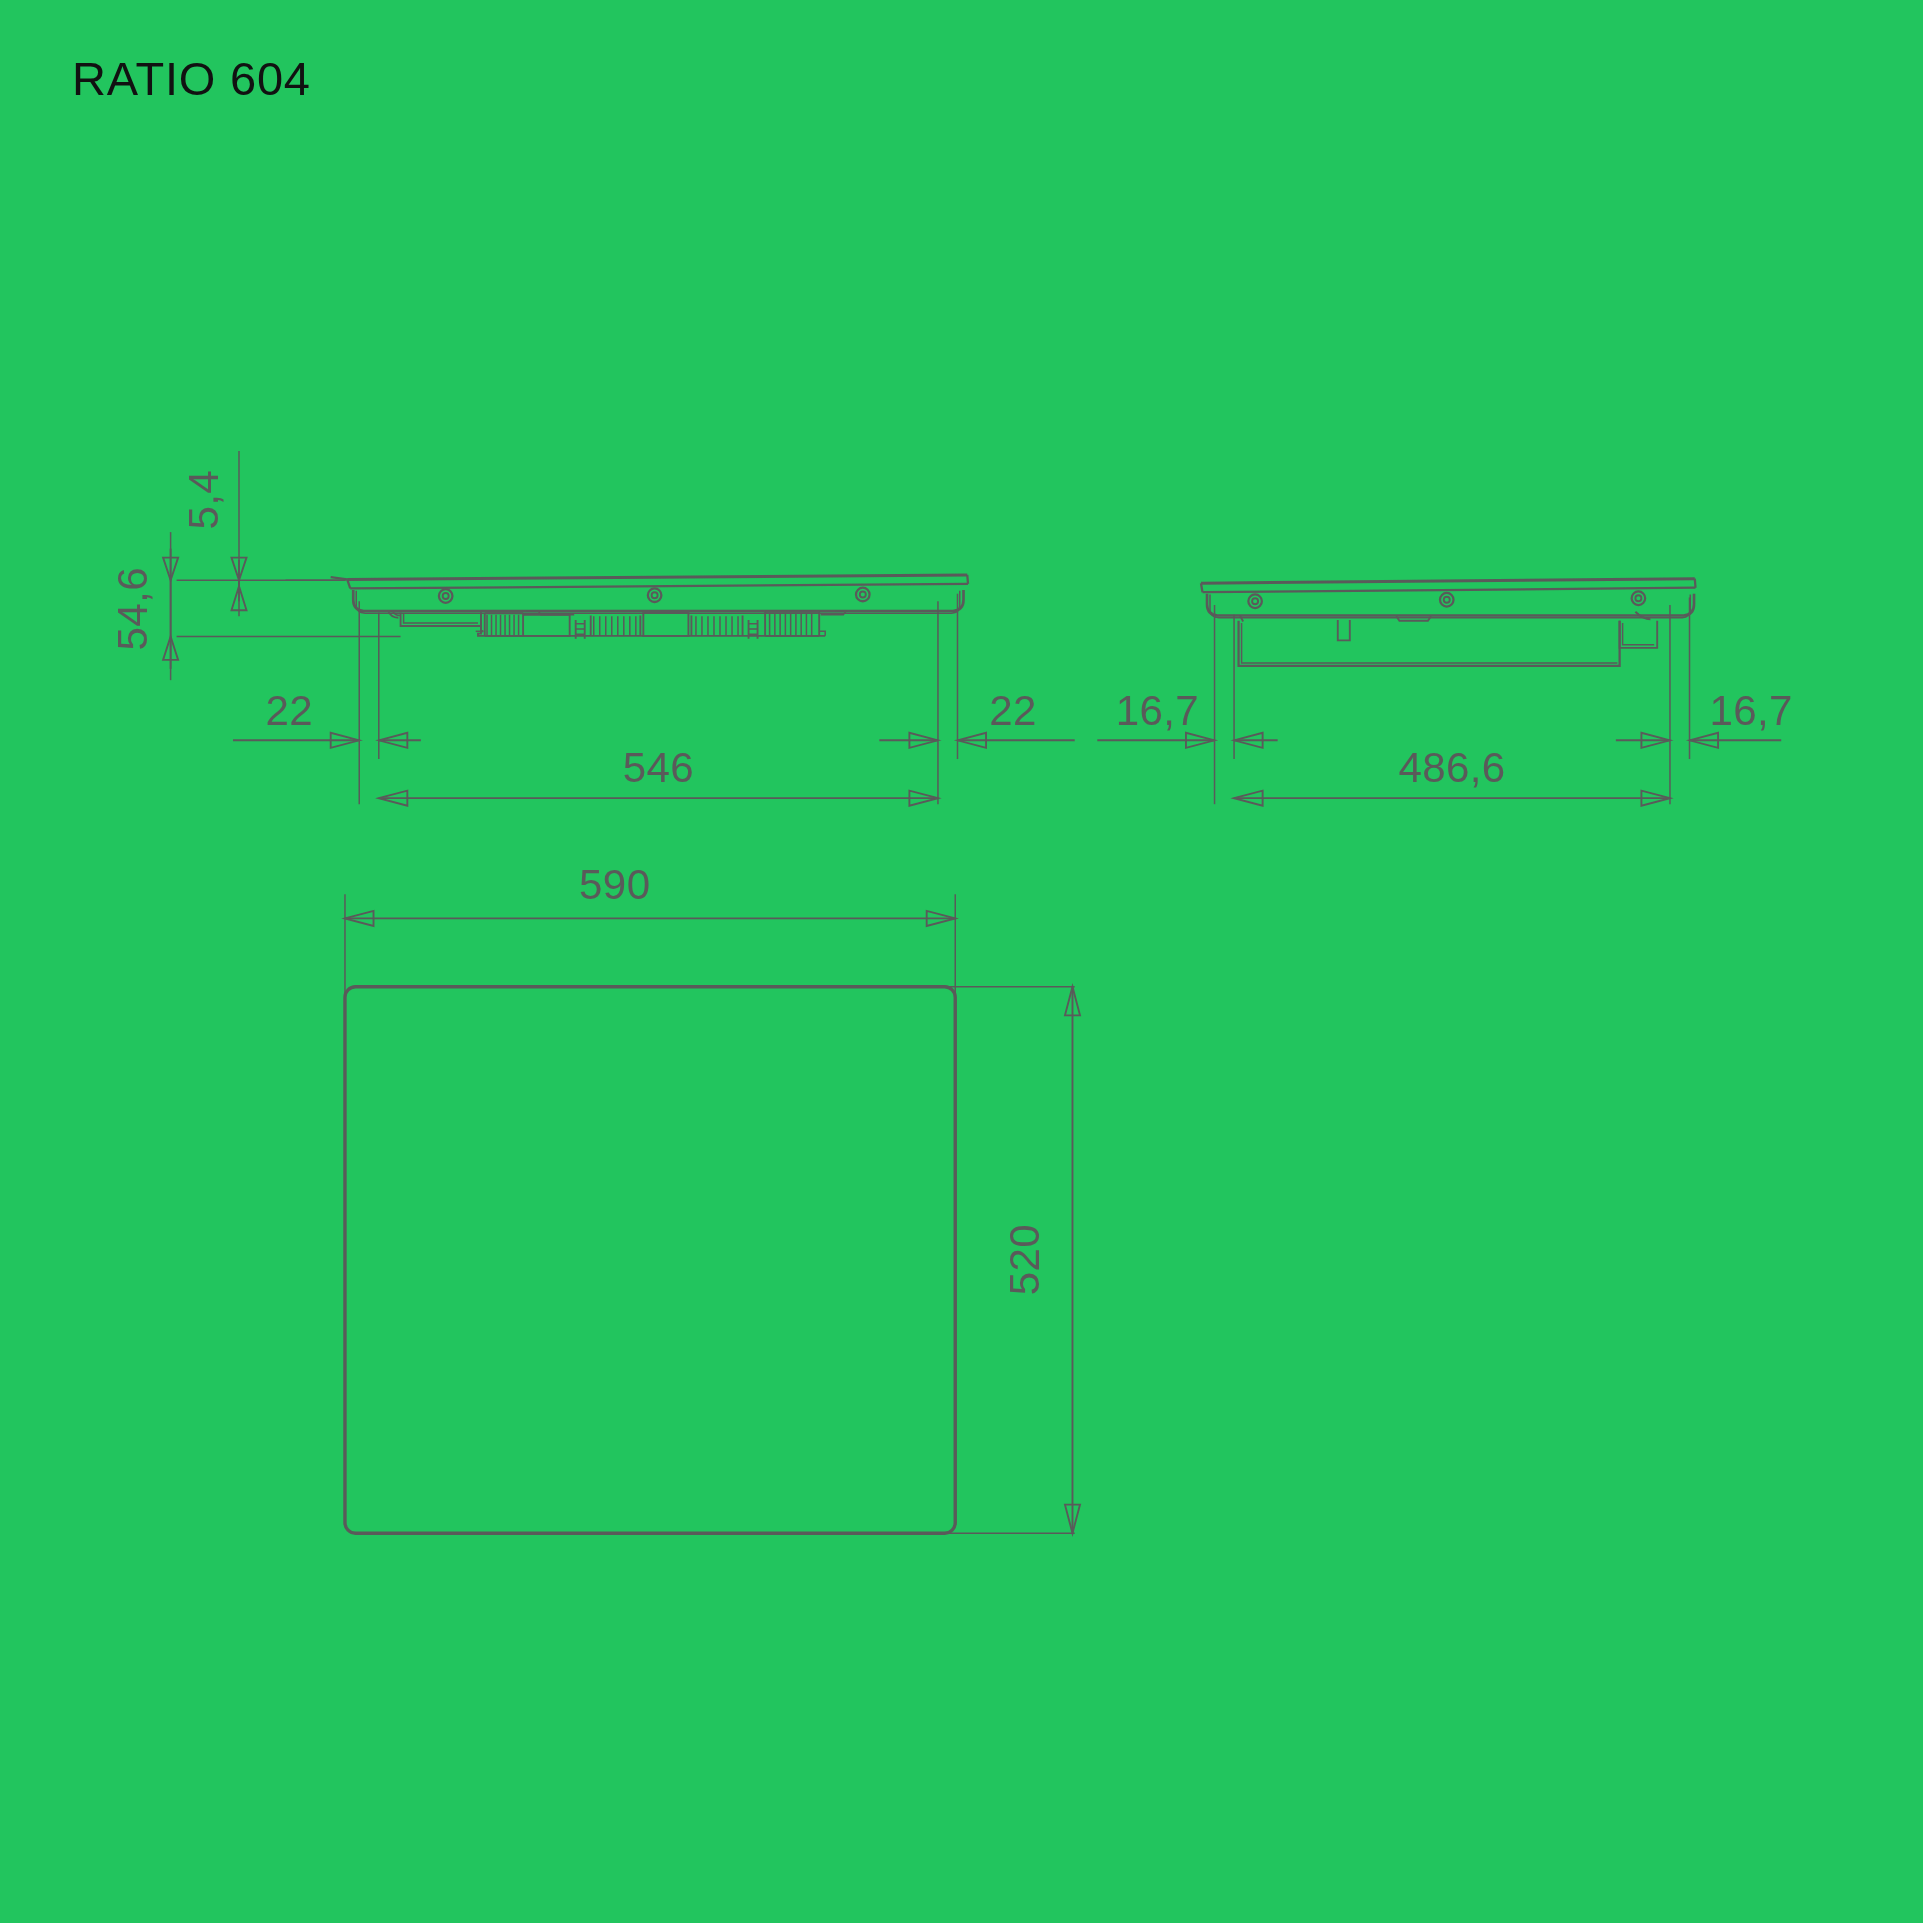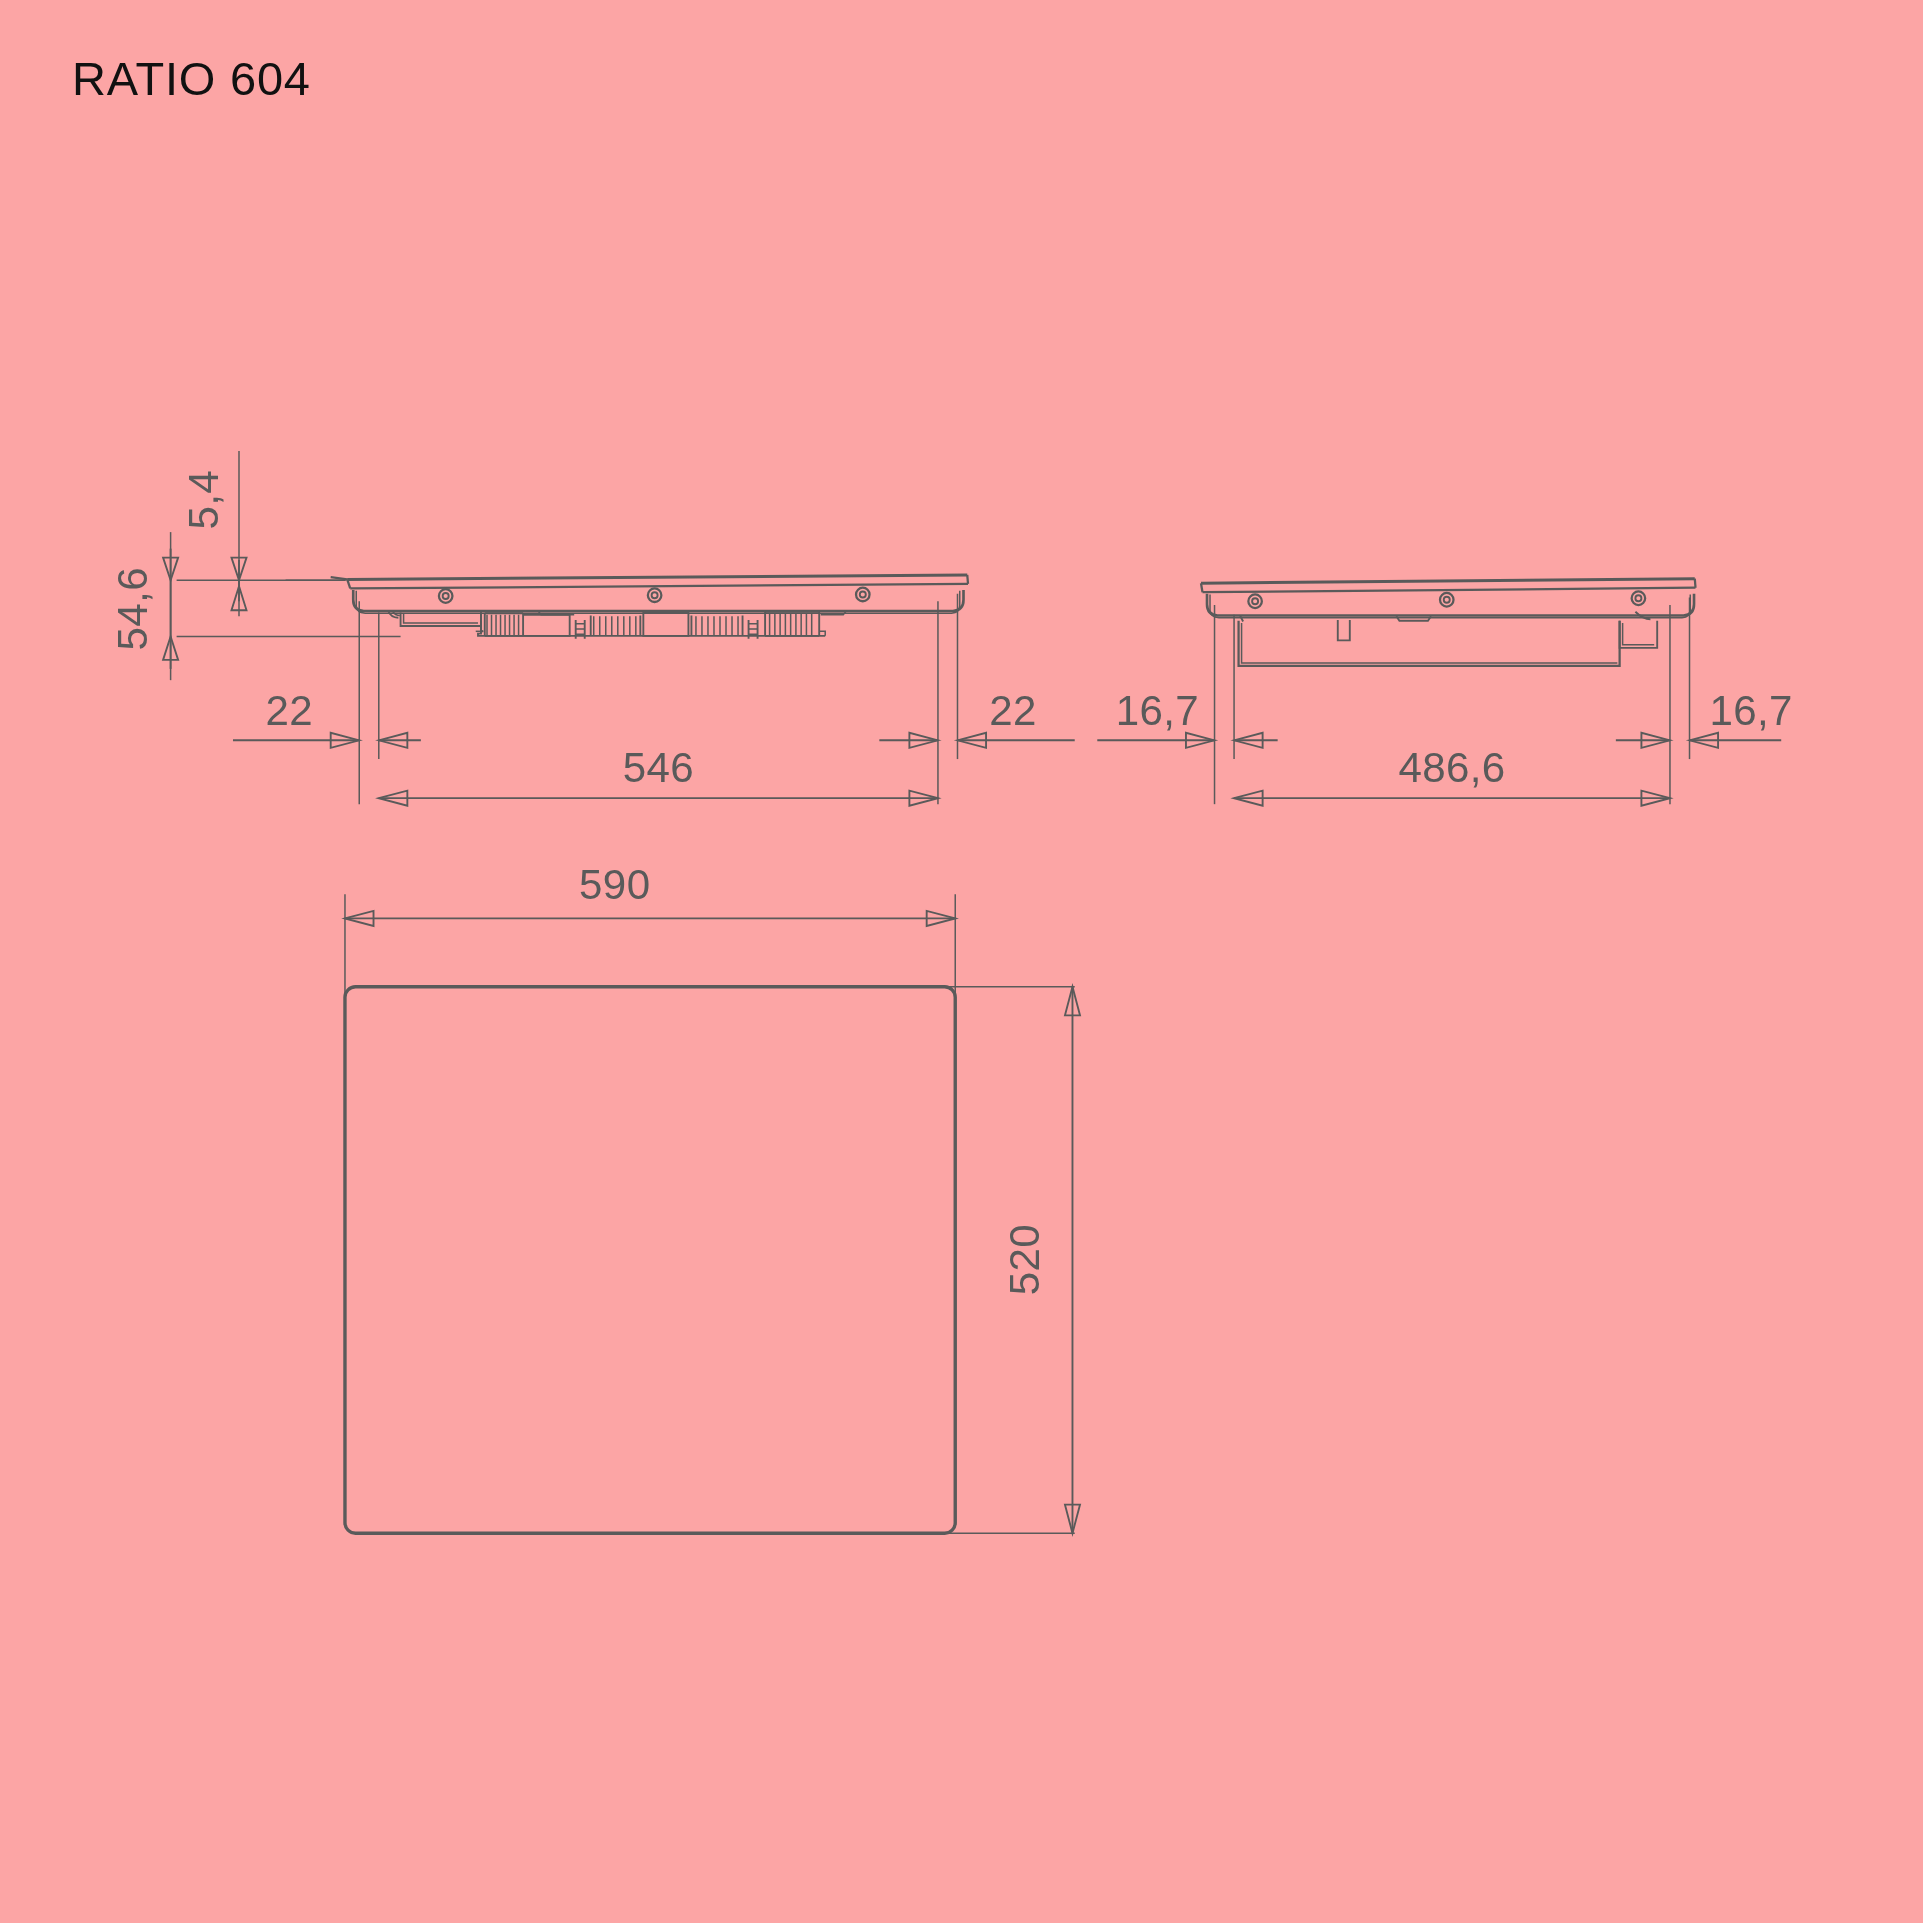--- a/index.html
+++ b/index.html
@@ -12,21 +12,21 @@
     height: 1924px;
     position: relative;
     font-family: "Liberation Sans", sans-serif;
     overflow: hidden;
   }
   #sheet {
     position: absolute;
     left: 0; top: 0;
     width: 1924px;
     height: 1924px;
-    background: #fca5a5;
+    background: #22c55e;
     text-align: right;
   }
   #title {
     position: absolute;
     left: 72px;
     top: 51px;
     font-size: 47px;
     font-weight: 400;
     letter-spacing: 0.8px;
     color: #111111;

